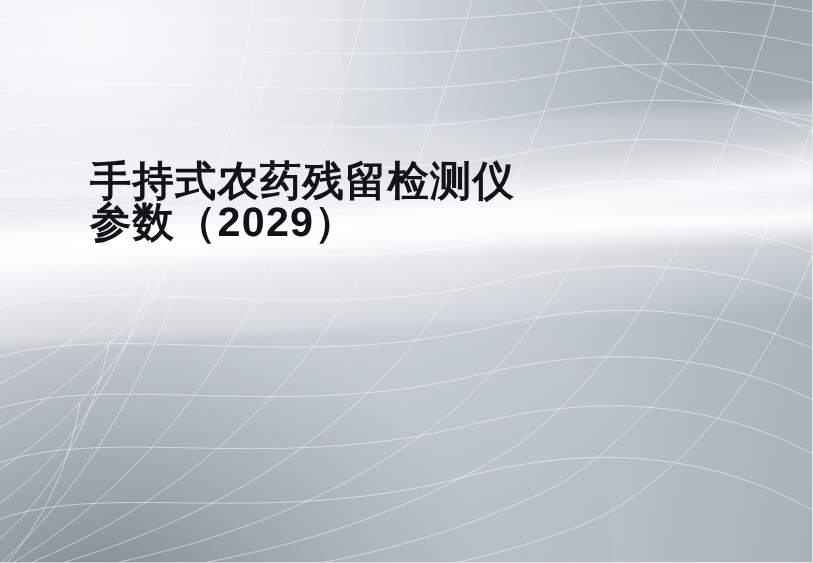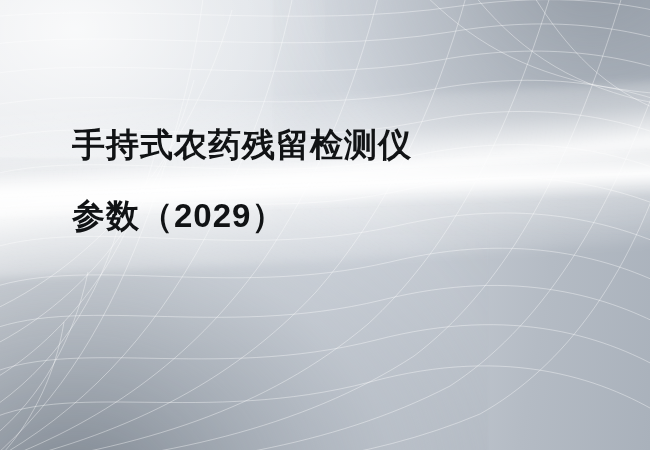--- a/index.html
+++ b/index.html
@@ -125,21 +125,21 @@
     width: 520px;
   }
   .title-line {
     font-size: 33px;
     font-weight: bold;
     color: #111315;
     letter-spacing: 1px;
     line-height: 1.0;
     white-space: nowrap;
   }
-  .title-line.l1 { margin-bottom: 38px; }
+  .title-line.l1 { }
 </style>
 </head>
 <body>
 
 <div class="canvas">
 
   <div class="bg-base"></div>
   <div class="bg-bl"></div>
   <div class="bg-tr"></div>
   <div class="bg-ul"></div>

